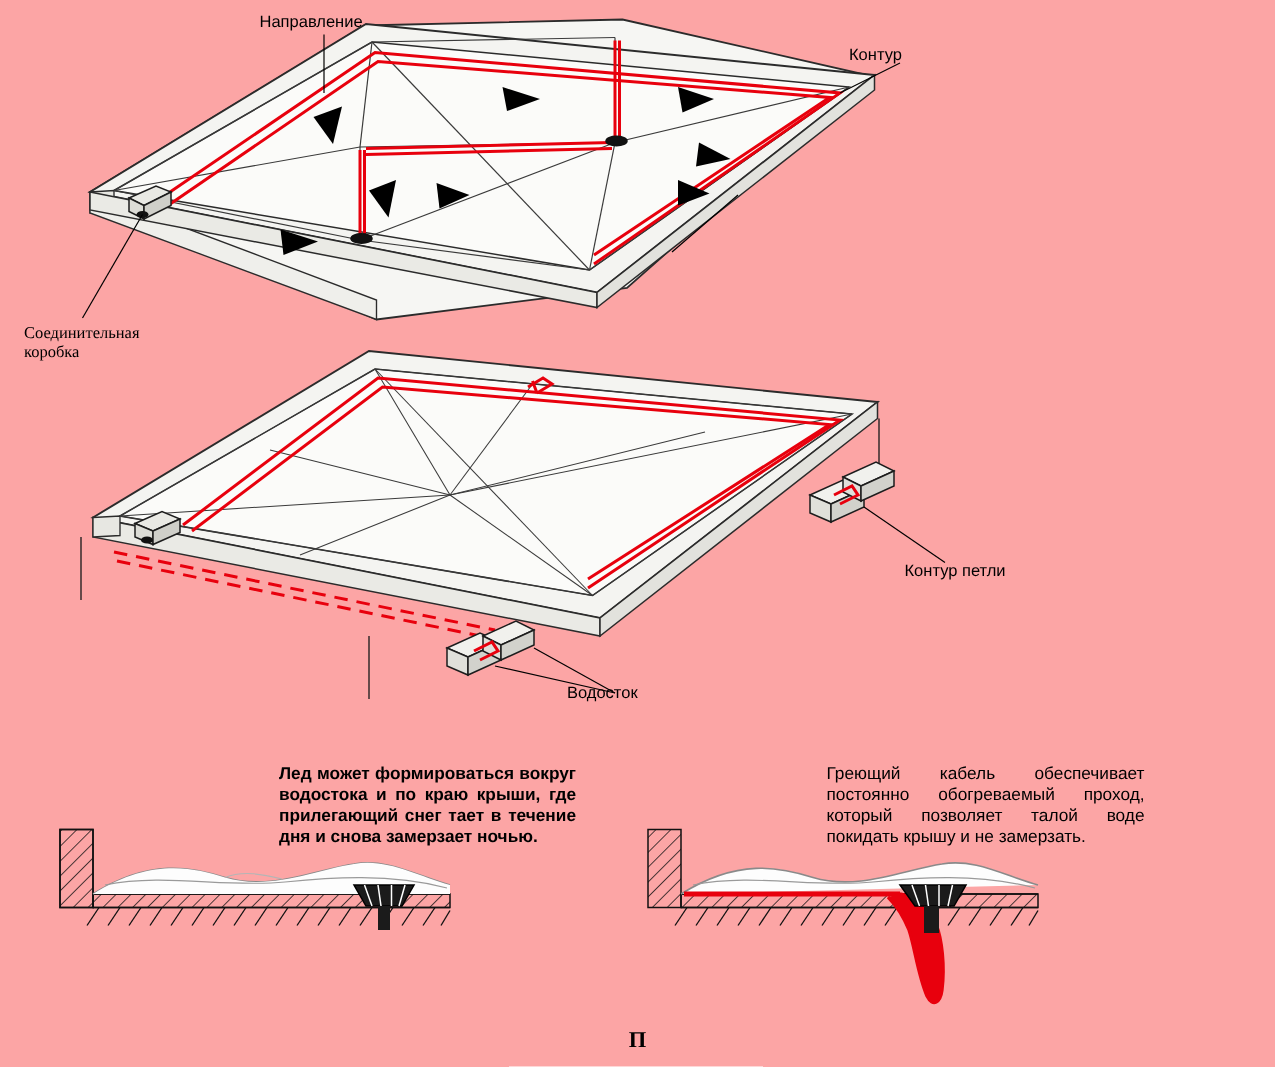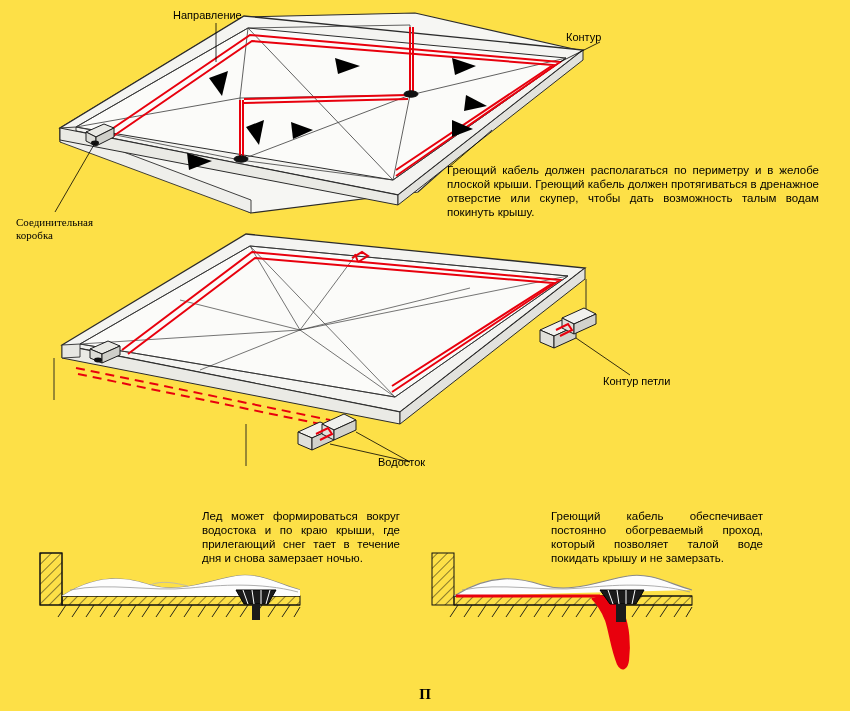--- a/index.html
+++ b/index.html
@@ -9,21 +9,21 @@
   }
   body {
     font-family: "Liberation Sans", sans-serif;
     color: #000000;
   }
   #page {
     position: relative;
     width: 850px;
     height: 711px;
     overflow: hidden;
-    background: #fde047;
+    background: #fca5a5;
   }
   svg.diagram {
     position: absolute;
     left: 0;
     top: 0;
     width: 850px;
     height: 711px;
   }
   .lbl {
     position: absolute;
@@ -312,25 +312,24 @@
     </g>
   </svg>
 
   <div class="lbl" style="left:173px; top:9px;">Направление</div>
 
   <div class="lbl" style="left:566px; top:31px;">Контур</div>
 
   <div class="lbl" style="left:16px; top:216px;font-family:Liberation Serif, serif;">Соединительная
 коробка</div>
 
-  <div class="para para-just" style="left:447px; top:163px; width:372px;">Греющий кабель должен располагаться по периметру и в желобе плоской крыши. Греющий кабель должен протягиваться в дренажное отверстие или скупер, чтобы дать возможность талым водам покинуть крышу.</div>
 
   <div class="lbl" style="left:603px; top:375px;">Контур петли</div>
 
   <div class="lbl" style="left:378px; top:456px;">Водосток</div>
 
-  <div class="para para-just" style="left:202px; top:509px; width:198px;">Лед может формироваться вокруг водостока и по краю крыши, где прилегающий снег тает в течение дня и снова замерзает ночью.</div>
+  <div class="para para-just" style="left:186px; top:509px; width:198px;font-weight:bold;">Лед может формироваться вокруг водостока и по краю крыши, где прилегающий снег тает в течение дня и снова замерзает ночью.</div>
 
   <div class="para para-just" style="left:551px; top:509px; width:212px;">Греющий кабель обеспечивает постоянно обогреваемый проход, который позволяет талой воде покидать крышу и не замерзать.</div>
 
   <div class="bottom-title" style="top:686px;">П</div>
 
 </div>
 
 </body></html>

